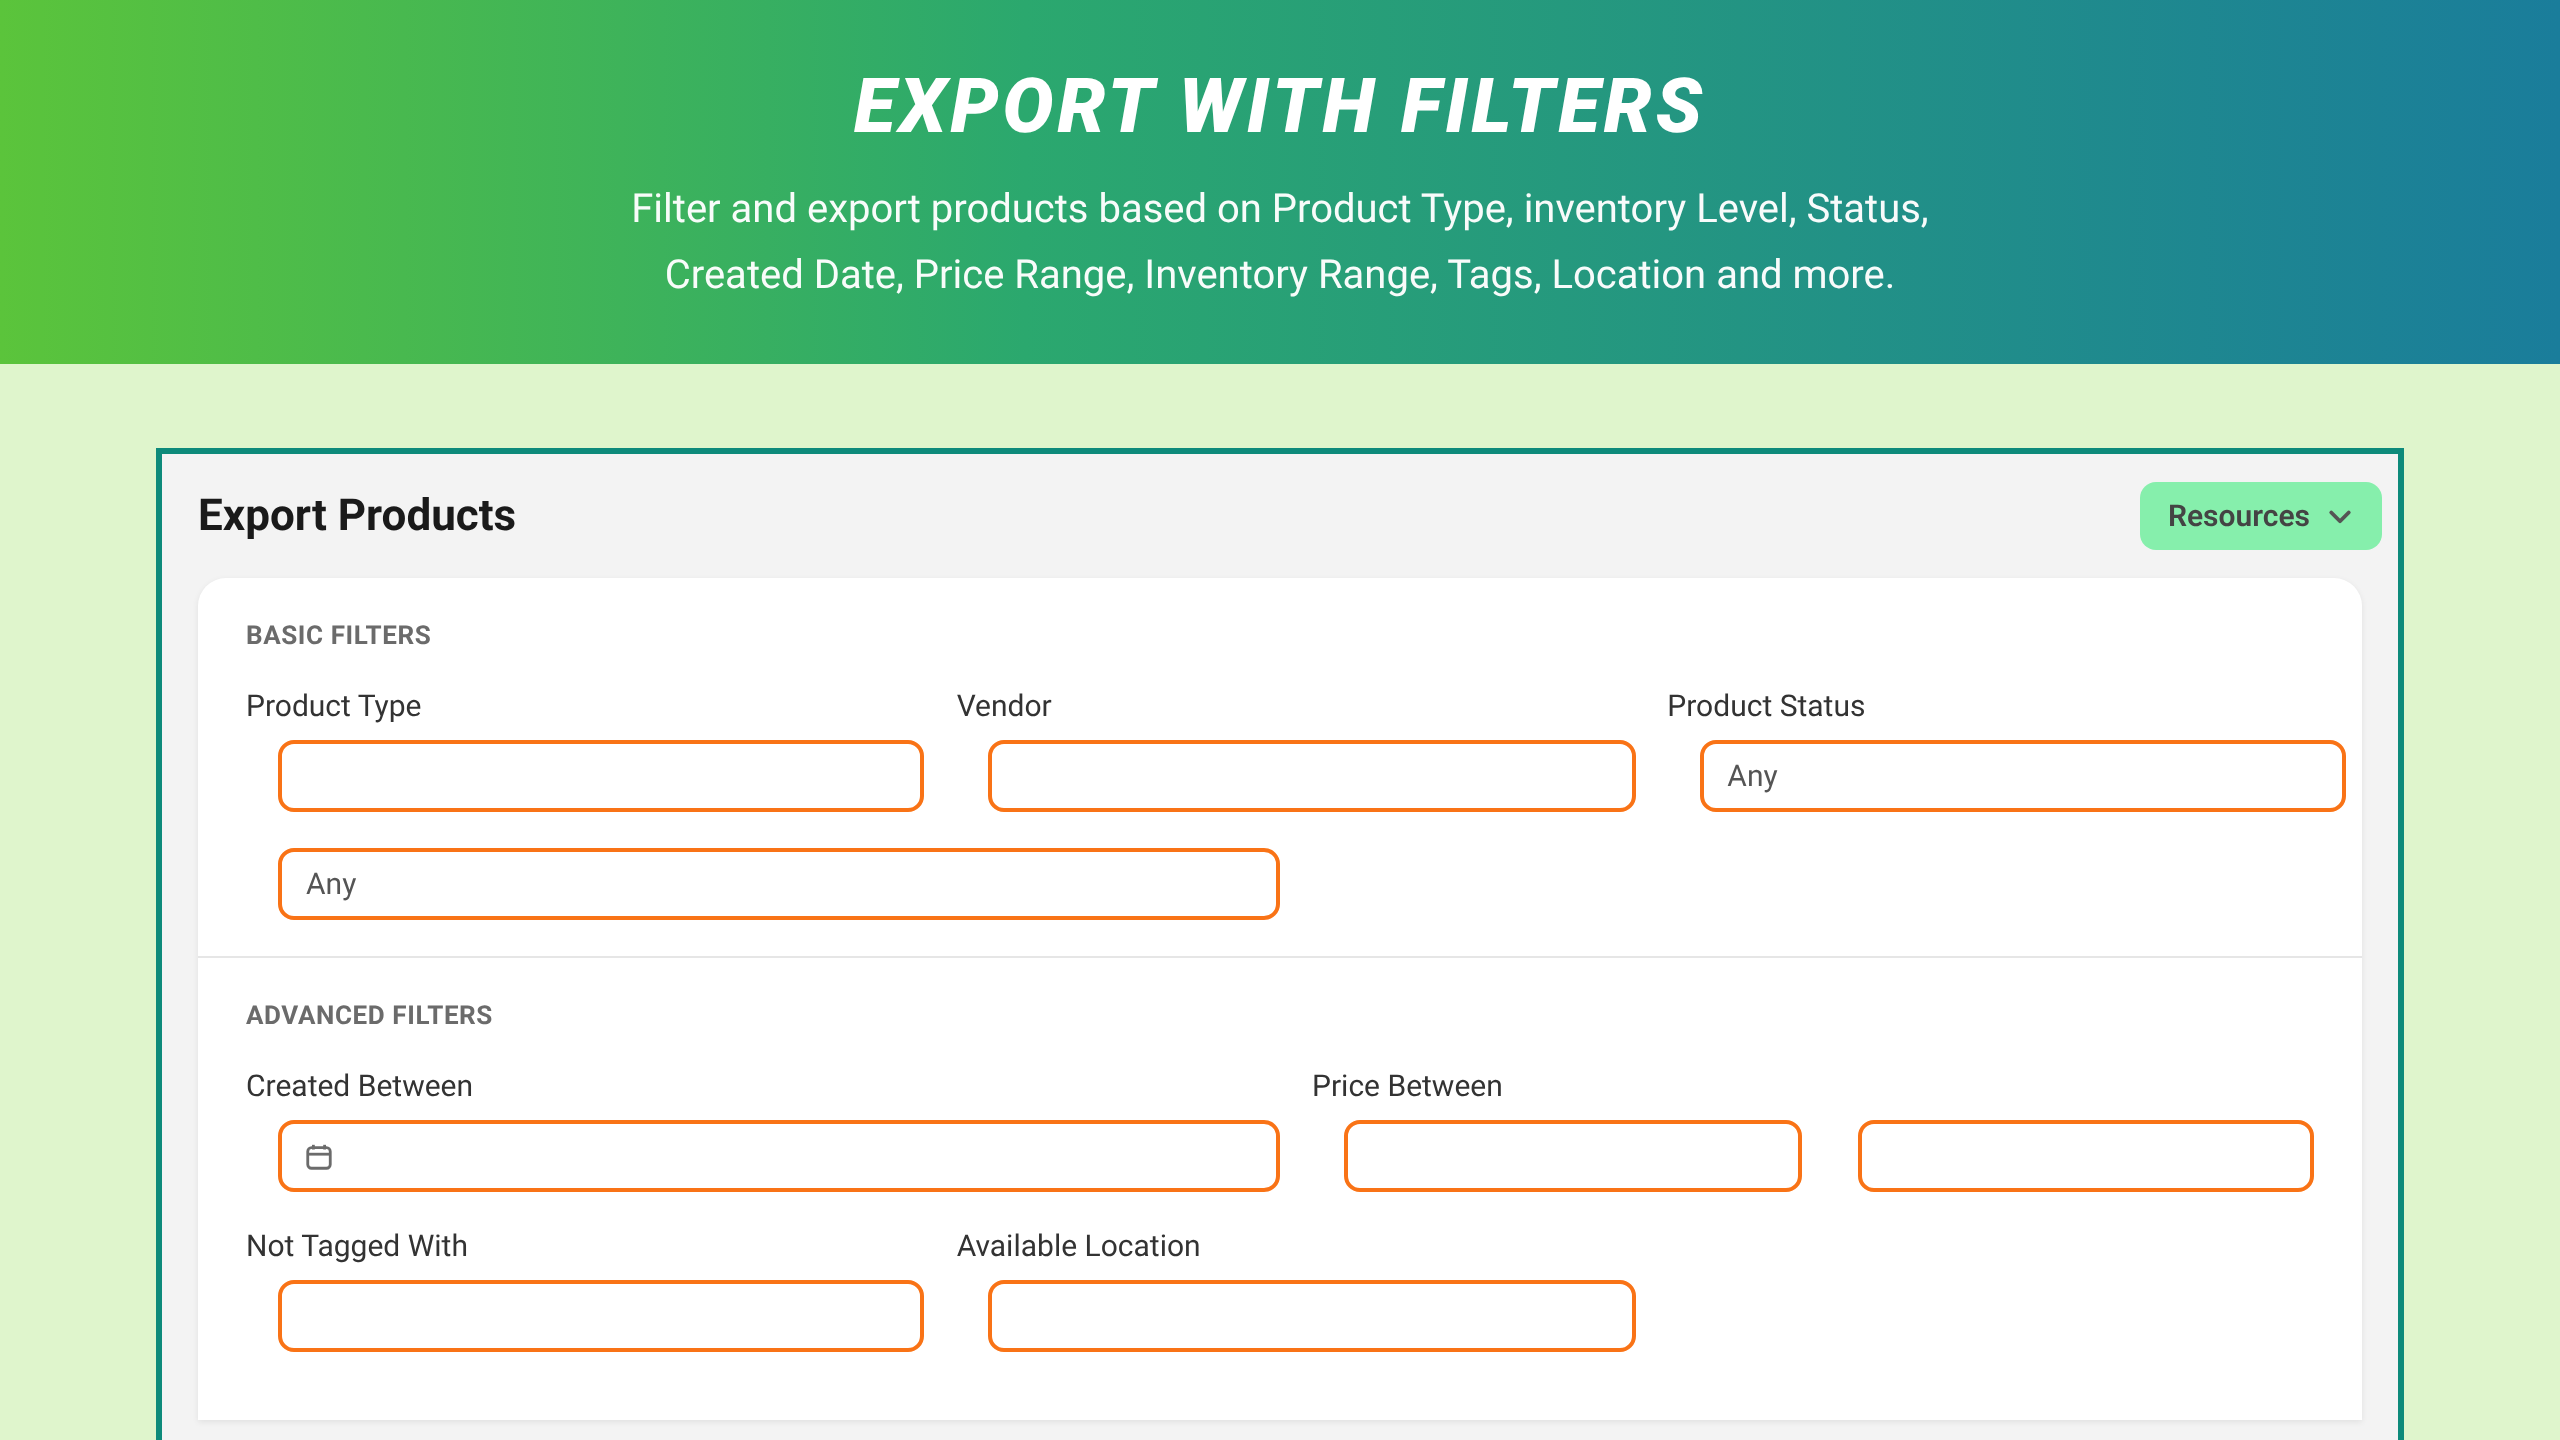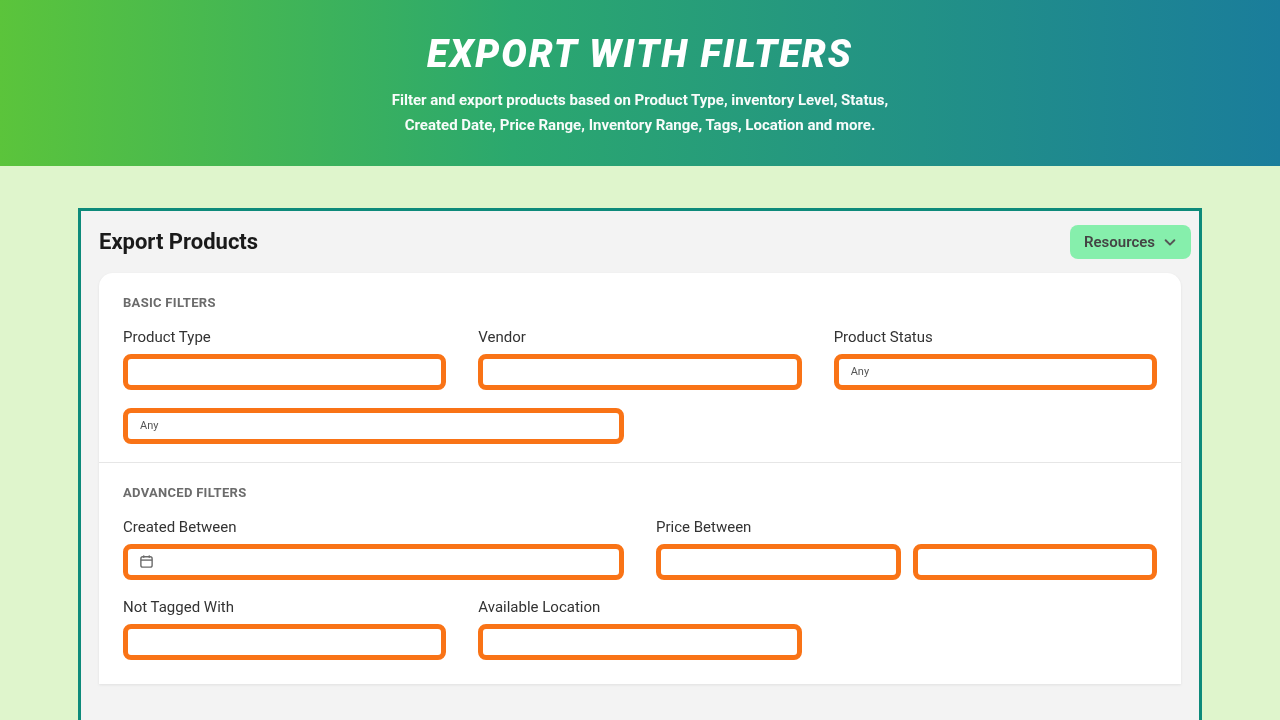--- a/index.html
+++ b/index.html
@@ -22,23 +22,23 @@
     }
     .banner-title {
       font-size: 38px;
       font-weight: 900;
       letter-spacing: 2px;
       font-style: italic;
       margin-bottom: 12px;
       text-transform: uppercase;
     }
     .banner-sub {
-      font-size: 15px;
+      font-size: 20px;
       line-height: 1.65;
-      font-weight: 700;
+      font-weight: 400;
       opacity: 0.97;
     }
     .outer-pad {
       padding: 42px 78px 0 78px;
     }
     .app-frame {
       border: 3px solid #0d8a7a;
       border-bottom: none;
       background: #f3f3f3;
       height: 520px;
@@ -70,21 +70,21 @@
     .chev-icon svg {
       width: 14px;
       height: 14px;
       display: block;
     }
     .card {
       background: #fff;
       margin: 0 18px;
       border-radius: 14px 14px 0 0;
       box-shadow: 0 1px 3px rgba(0,0,0,0.08);
-      padding: 22px 24px 6px 24px;
+      padding: 22px 24px 16px 24px;
     }
     .section-heading {
       font-size: 13px;
       font-weight: 700;
       letter-spacing: 0.3px;
       color: #6b6b6b;
       margin-bottom: 18px;
     }
     .filter-row {
       display: flex;
@@ -101,28 +101,29 @@
     }
     .field-label {
       font-size: 15px;
       color: #333;
       margin-bottom: 8px;
       display: block;
     }
     .field-input {
       width: 100%;
       height: 36px;
-      border: 5px solid #f97316;
+      border: 2px solid #f97316;
       border-radius: 8px;
       padding: 0 12px;
-      font-size: 11px;
+      font-size: 15px;
       color: #555;
       background: #fff;
       display: flex;
       align-items: center;
+      margin-left: 16px;
     }
     .field-input.with-value {
       color: #555;
     }
     .divider {
       height: 1px;
       background: #e6e6e6;
       margin: 10px -24px 22px -24px;
     }
     .range-pair {

